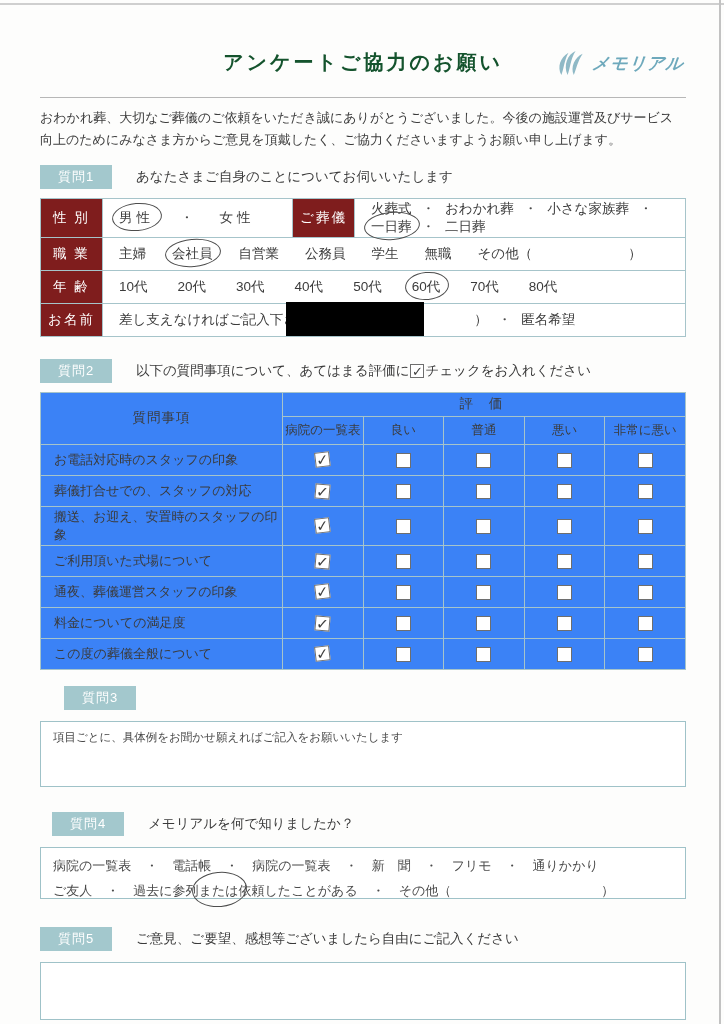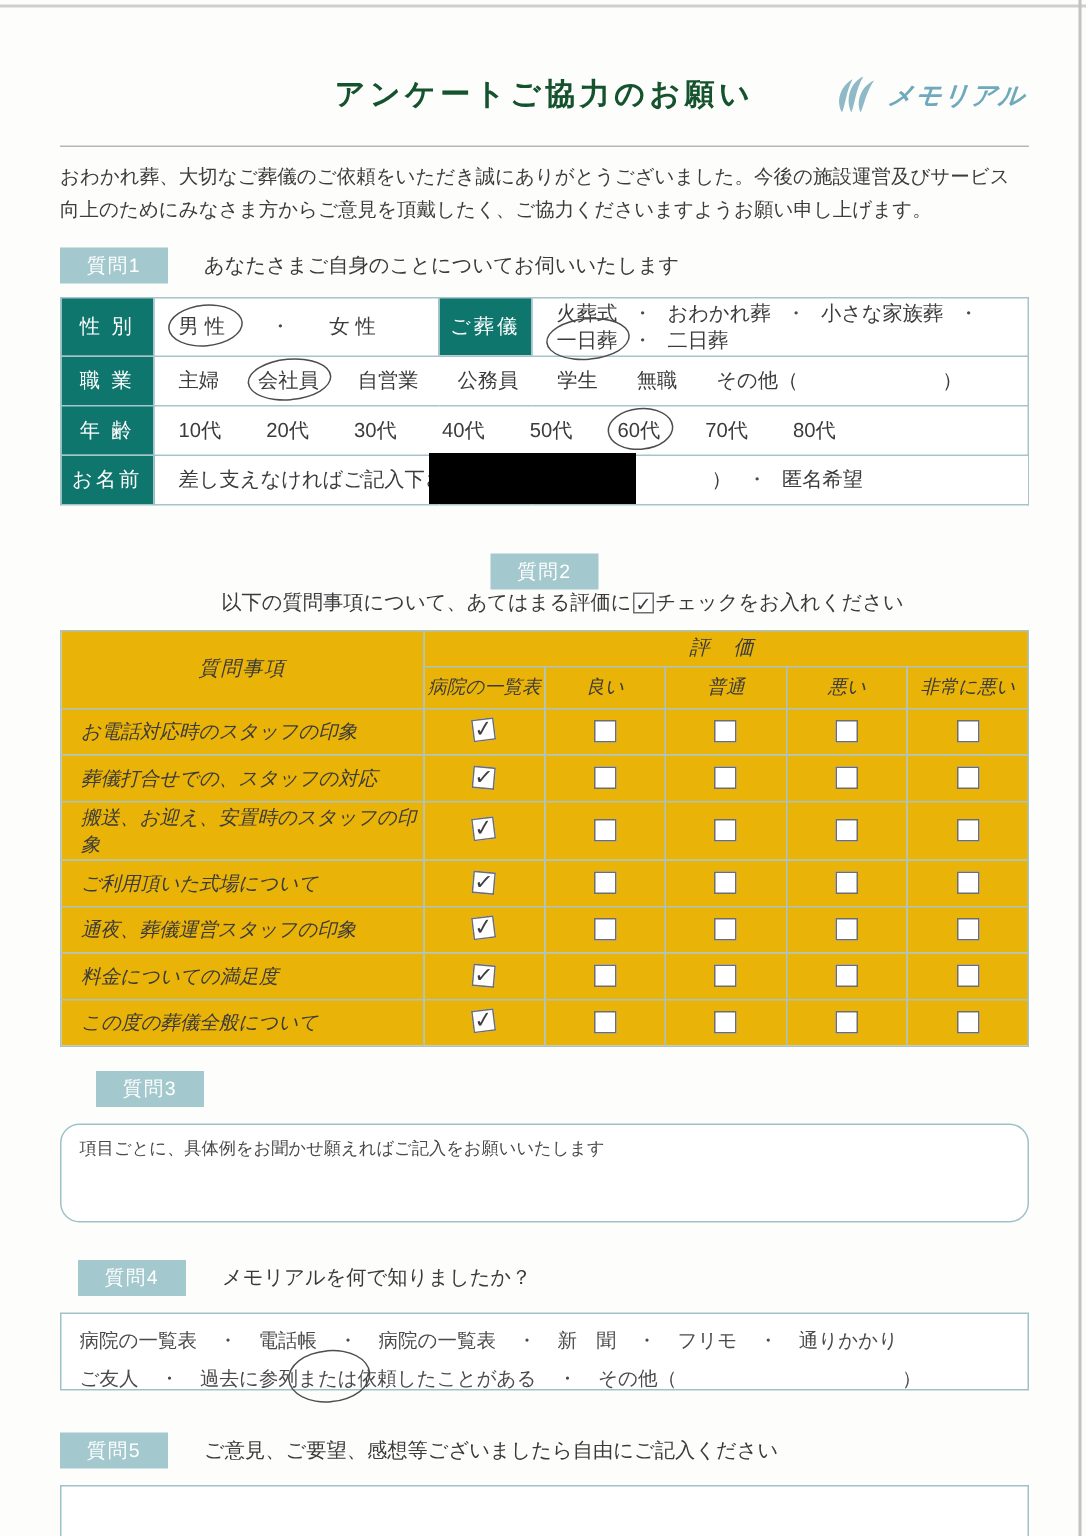--- a/index.html
+++ b/index.html
@@ -42,21 +42,21 @@
   .sec-title{font-size:13.5px;margin-left:24px;color:#3a3a3a;}
 
   
   table{border-collapse:collapse;width:646px;table-layout:fixed;}
   td,th{border:1px solid #a6c4ca;font-weight:normal;}
 
   
   .q1-table{margin-top:9px;}
   .q1-table td{height:30px;font-size:13.5px;}
   .hcell{
-    background:#0f766e;color:#ffffff;text-align:center;
+    background:#7f1d1d;color:#ffffff;text-align:center;
     font-size:13px;letter-spacing:2px;
   }
   .vcell{background:#fff;padding-left:16px;}
   .opt{position:relative;display:inline-block;}
   .circled::after{
     content:'';position:absolute;left:-7px;right:-8px;top:-6px;bottom:-4px;
     border:1.5px solid #4d4d4d;border-radius:50%;transform:rotate(-5deg);
     pointer-events:none;
   }
   .sep{color:#4a4a4a;margin:0 10px;}
@@ -64,45 +64,45 @@
   .gender-cell .opt{letter-spacing:4px;}
   .job-cell .opt,.age-cell .opt{margin-right:0;}
   .job-cell .gap{display:inline-block;width:26px;}
   .age-cell .gap{display:inline-block;width:30px;}
   .paren-gap{display:inline-block;width:96px;}
   .name-cell{position:relative;}
   .redact{position:absolute;left:183px;top:-2px;width:138px;height:34px;background:#000;z-index:2;}
   .name-gap{display:inline-block;width:150px;}
 
   
-  .q2-head{margin-top:32px;flex-direction:column;}
+  .q2-head{margin-top:22px;}
   .cb{
     display:inline-flex;align-items:center;justify-content:center;
     width:13px;height:13px;border:1.5px solid #6e6e6e;background:#fff;
     vertical-align:middle;font-size:15px;line-height:13px;color:#3f3f3f;
   }
   .cb.inline{width:12px;height:12px;margin:0 1px;font-size:13px;}
   .cb.checked{overflow:visible;}
   .q2-table{margin-top:9px;}
-  .q2-table td{background:#eab308;font-style:italic;}
+  .q2-table td{background:#3b82f6;}
   .q2-table .item-col{width:242px;}
   .q2-table .eval-head{height:21px;text-align:center;font-size:13.5px;letter-spacing:6px;}
   .q2-table .rate-head{height:25px;text-align:center;font-size:12.5px;}
   .q2-table .item-head{text-align:center;font-size:13.5px;letter-spacing:1px;}
   .q2-table .item-cell{height:28px;padding-left:13px;font-size:13px;}
   .q2-table .rate-cell{text-align:center;}
   .q2-table tr:nth-child(odd) .cb.checked{transform:rotate(-7deg) translateY(-1px);}
   .q2-table tr:nth-child(even) .cb.checked{transform:rotate(5deg);}
 
   
   .free-box{
     border:1px solid #9fc2c8;background:#fff;margin-top:11px;
     font-size:11.5px;color:#4a4a4a;padding:8px 12px;box-sizing:border-box;width:646px;
   }
-  .q3-box{height:66px;border-radius:13px;}
+  .q3-box{height:66px;}
   .q4-box{height:52px;font-size:13px;line-height:1.95;padding-top:5px;}
   .q5-box{height:58px;}
   .q3-head{margin-top:16px;padding-left:24px;}
   .q4-head{margin-top:25px;padding-left:12px;}
   .q5-head{margin-top:28px;}
   .q4-box .sep{margin:0 14px;}
 </style>
 </head>
 <body>
 

